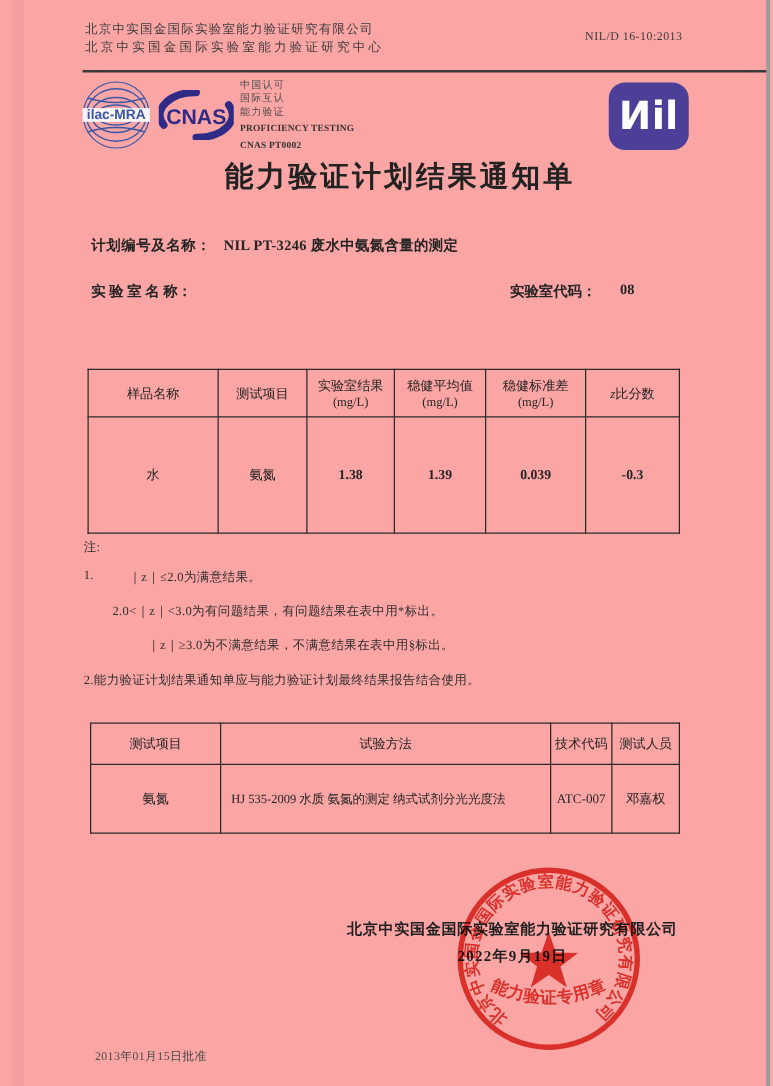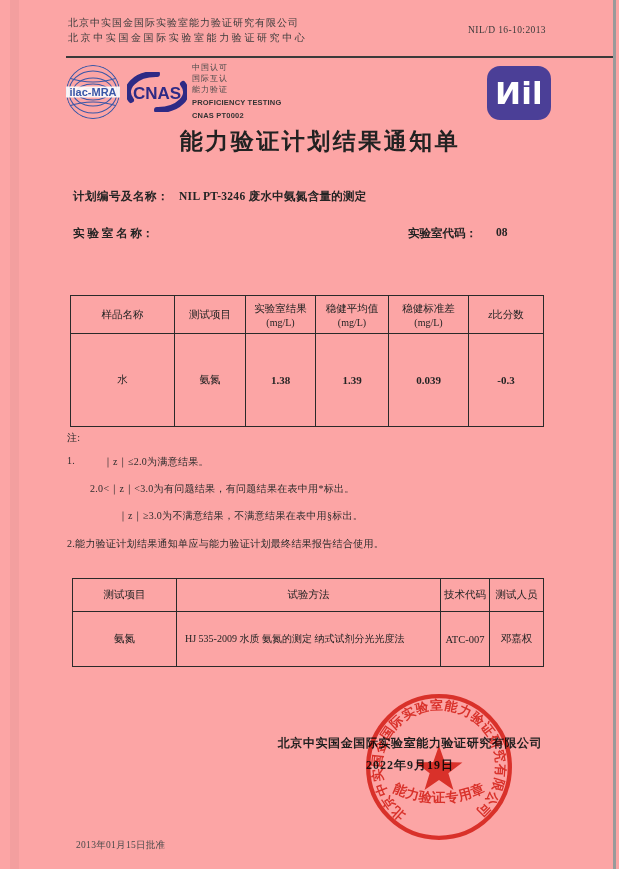--- a/index.html
+++ b/index.html
@@ -15,21 +15,21 @@
   
   .org1{left:68px;top:16px;font-size:10px;letter-spacing:1px;color:#3c3c3c;}
   .org2{left:68px;top:31px;font-size:10px;letter-spacing:2.6px;color:#3c3c3c;}
   .doc-code{left:380px;top:25px;width:166px;text-align:right;font-size:9.5px;letter-spacing:0.4px;color:#3a3a3a;}
   .rule{left:66px;top:56px;width:547px;height:2px;background:#3a3a3a;}
   
   .ilac{left:65px;top:64px;width:56px;height:56px;}
   .cnas{left:127px;top:72px;width:60px;height:40px;}
   .cnas-text{left:192px;top:62px;line-height:11px;}
   .cnas-text .cjk{font-size:8px;color:#4a4a4a;letter-spacing:1px;display:block;}
-  .cnas-text .en{font-size:7.5px;font-weight:bold;color:#333;display:block;margin-top:2px;font-family:Liberation Sans, sans-serif;letter-spacing:0.2px;}
+  .cnas-text .en{font-size:7.5px;font-weight:bold;color:#333;display:block;margin-top:2px;font-family:Liberation Serif, serif;letter-spacing:0.2px;}
   .nil-logo{left:487px;top:66px;width:64px;height:54px;background:#4b3f97;border-radius:13px;
     display:flex;align-items:center;justify-content:center;color:#fff;font-weight:bold;
     font-size:31px;font-family:"DejaVu Sans",sans-serif;}
   .nil-logo .mir{display:inline-block;transform:scaleX(-1);}
   
   .title{left:75px;top:126px;width:490px;text-align:center;font-size:23px;font-weight:bold;letter-spacing:2.5px;color:#222;}
   
   .info-line{font-size:11.5px;color:#242424;}
   .plan-label{left:73px;top:189px;font-weight:bold;letter-spacing:0.5px;}
   .plan-value{left:179px;top:189px;font-weight:bold;letter-spacing:0.3px;}

